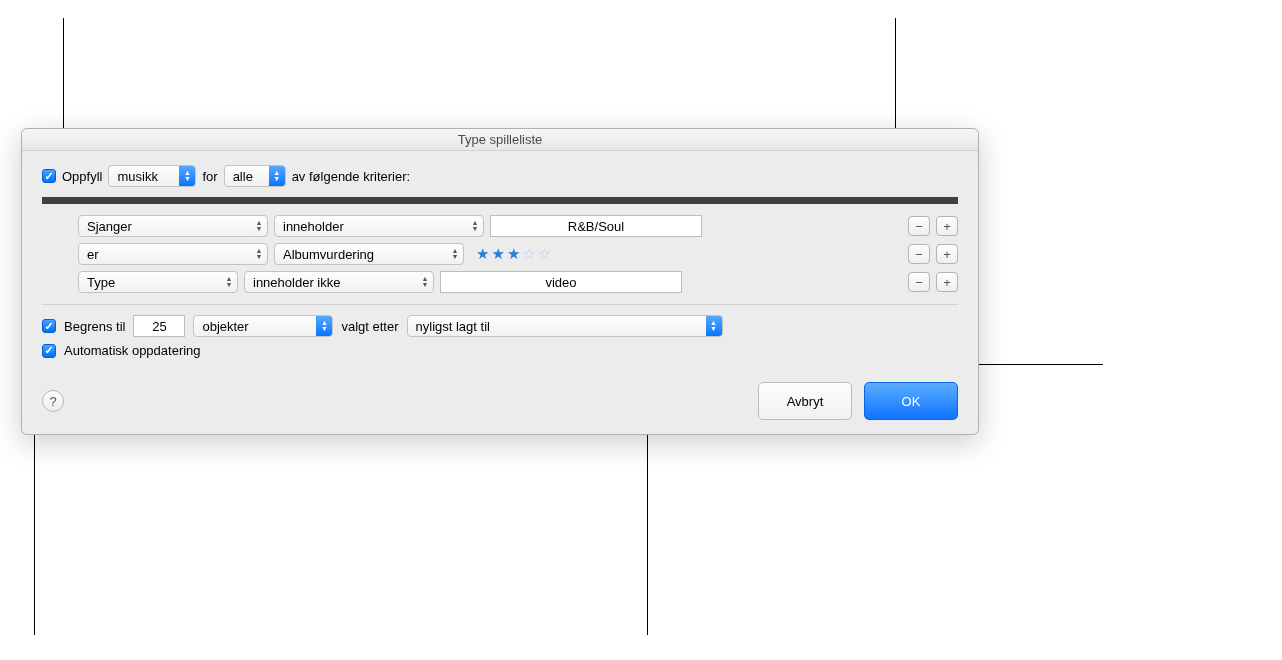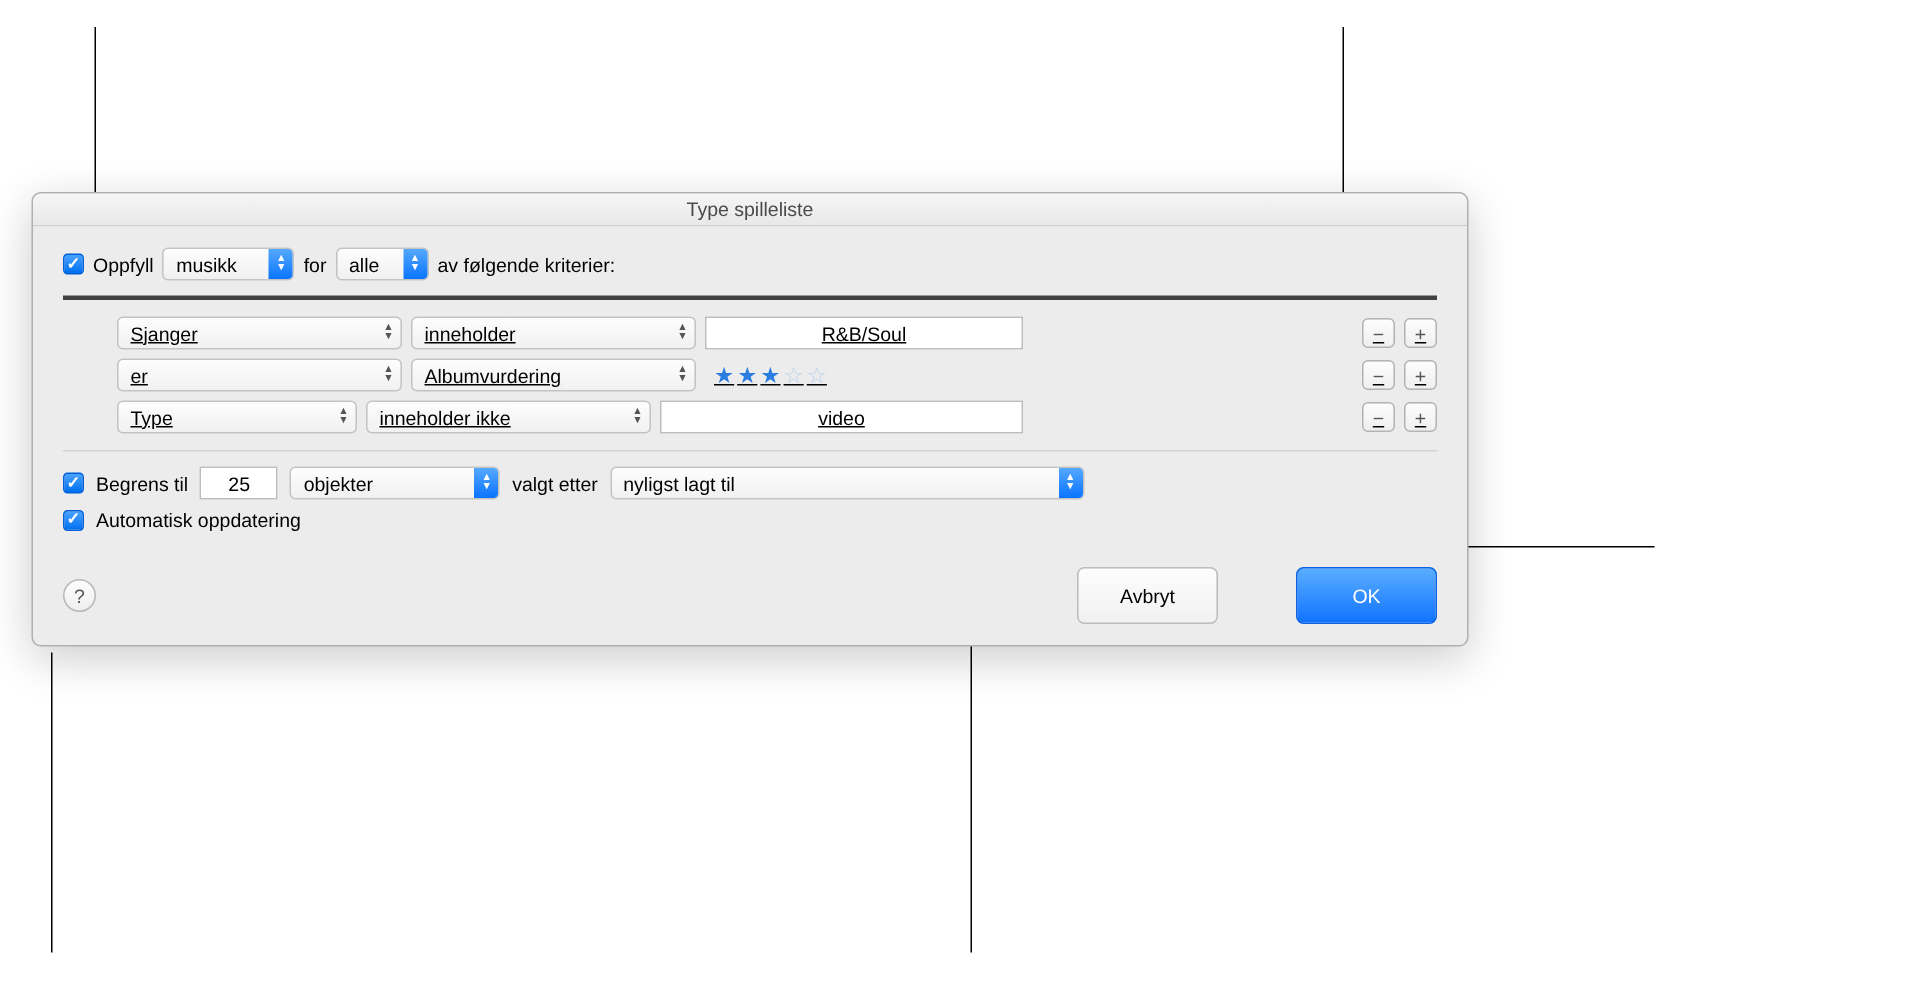--- a/index.html
+++ b/index.html
@@ -117,25 +117,24 @@
   .stars {
     display: inline-flex;
     align-items: center;
     gap: 2px;
     font-size: 15px;
     padding-left: 6px;
   }
   .star-filled { color: #2b7de0; }
   .star-empty { color: #b6d0ef; }
   .rules-section {
-    border-top: 3px solid #404040;
+    border-top: 7px solid #404040;
     border-bottom: 1px solid #d2d2d2;
     padding: 8px 0;
     margin: 0 0 10px 0;
-    text-decoration: underline;
   }
   .rule-row {
     display: flex;
     align-items: center;
     gap: 6px;
     padding: 3px 0;
     margin-left: 36px;
   }
   .rule-spacer { flex: 1; }
   .round-btn {
@@ -185,21 +184,20 @@
     min-width: 94px;
     padding: 0 26px;
     border: 1px solid #bcbcbc;
     border-radius: 5px;
     background: linear-gradient(#fdfdfd, #f1f1f1);
     font-size: 13px;
     display: inline-flex;
     align-items: center;
     justify-content: center;
     cursor: default;
-    margin-left: 40px;
   }
   .push-btn.default {
     background: linear-gradient(#5aaeff, #1173ff);
     border-color: #0d63e6;
     color: #fff;
     font-weight: 500;
   }
   .label { white-space: nowrap; }
 </style>
 </head>
@@ -235,21 +233,21 @@
       <span class="label">av følgende kriterier:</span>
     </div>
 
     <div class="rules-section">
 
       <div class="rule-row">
         <span class="popup" style="width:190px">
           <span>Sjanger</span>
           <span class="popup-arrows">▲<br>▼</span>
         </span>
-        <span class="popup" style="width:190px">
+        <span class="popup" style="width:210px">
           <span>inneholder</span>
           <span class="popup-arrows">▲<br>▼</span>
         </span>
         <span class="textfield" style="width:212px">
           <span>R&amp;B/Soul</span>
         </span>
         <span class="rule-spacer"></span>
         <span class="round-btn">
             <span>−</span>
           </span>

